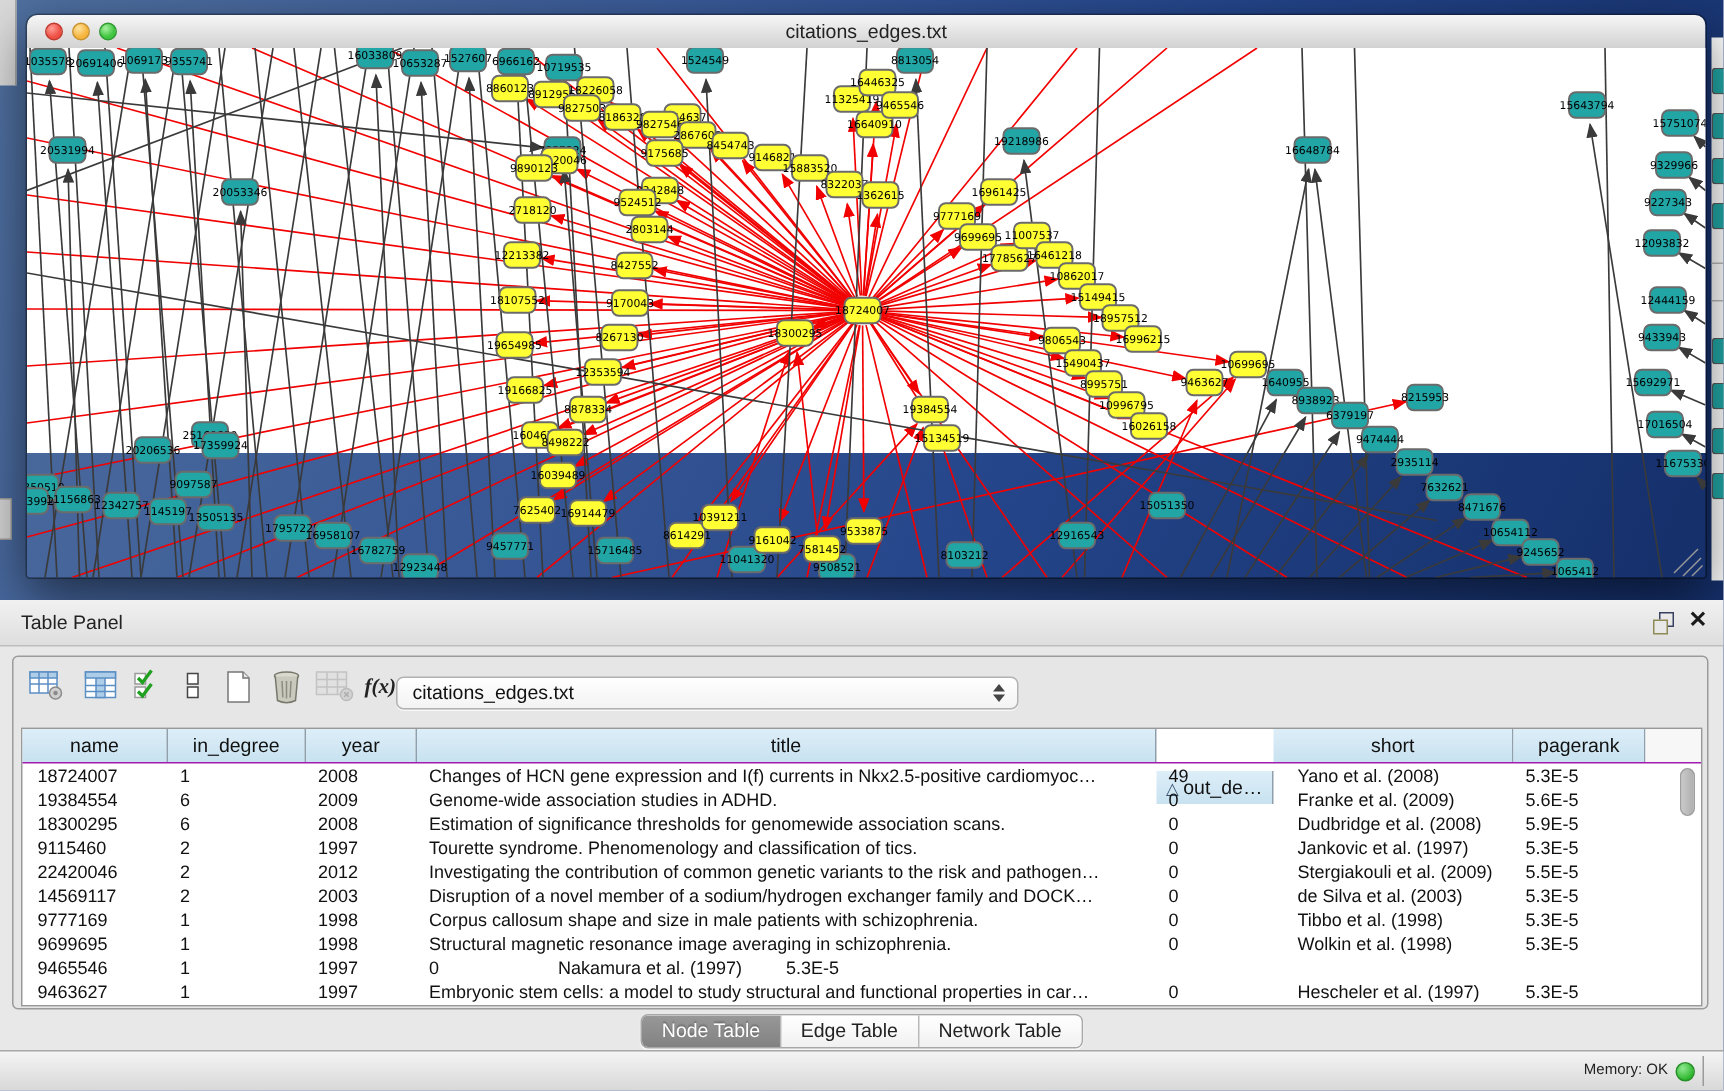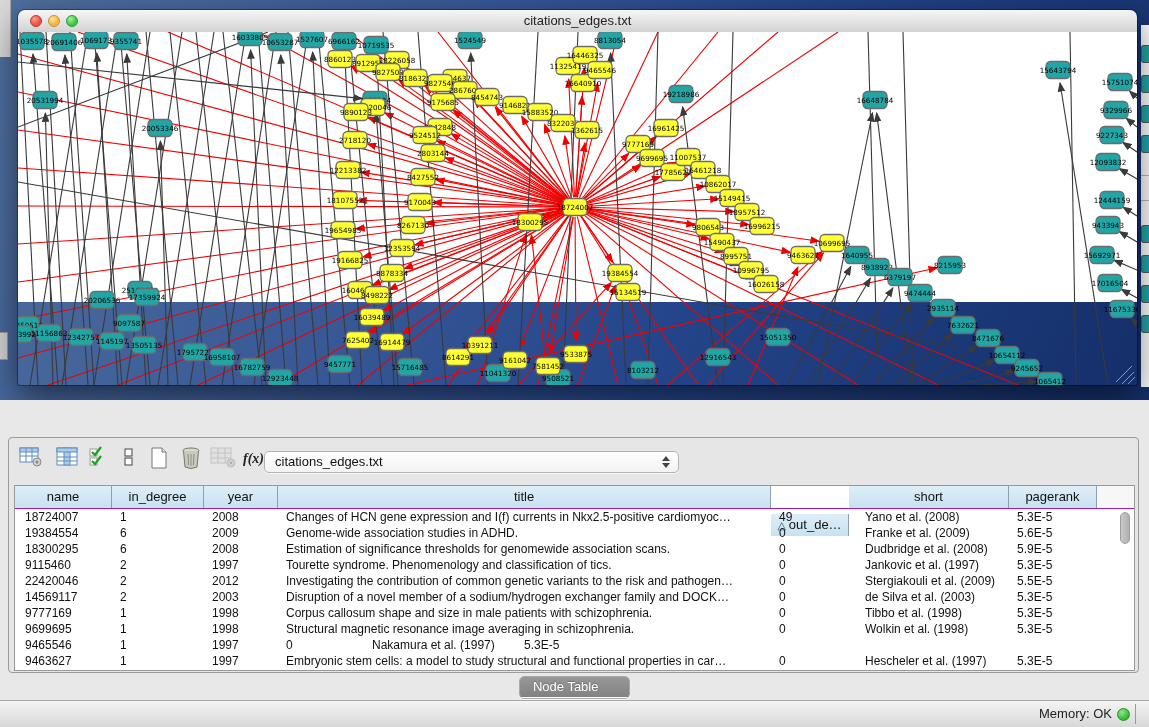--- a/index.html
+++ b/index.html
@@ -62,28 +62,28 @@
   .g-row{display:flex;height:16px;}
   .g-cell{box-sizing:border-box;padding-left:8px;font-size:12px;line-height:16px;color:#111;
     overflow:hidden;white-space:nowrap;}
   .g-cell.c0{padding-left:10px;}
   .g-cell.c5{padding-left:16px;}
   .vscroll{position:absolute;right:3px;top:24px;width:11px;height:158px;}
   .vthumb{position:absolute;left:0;top:2px;width:10px;height:32px;background:linear-gradient(90deg,#c9c9c9,#b0b0b0);border:1px solid #9e9e9e;border-radius:6px;box-sizing:border-box;}
 
   .tabs{position:absolute;left:0;top:276px;width:1149px;height:22px;display:flex;justify-content:center;}
   .tab-group{display:flex;height:21px;border:1px solid #a8a8a8;border-radius:5px;overflow:hidden;background:#fff;
-    box-shadow:0 1px 1px rgba(255,255,255,.8);flex-direction:column;}
+    box-shadow:0 1px 1px rgba(255,255,255,.8);}
   .tab{padding:0 13px;font-size:13px;line-height:20px;color:#222;background:linear-gradient(#ffffff,#f1f1f1);}
   .tab + .tab{border-left:1px solid #b9b9b9;}
   .tab.active{background:linear-gradient(#989898,#828282);color:#fff;text-shadow:0 -1px 1px rgba(0,0,0,.25);border-left:none;}
 
   .statusbar{position:absolute;left:0;top:300px;width:1149px;height:27px;
     background:linear-gradient(#f4f4f4,#d8d8d8);border-top:1px solid #a8a8a8;box-sizing:border-box;}
-  .mem-label{position:absolute;right:37px;top:0;line-height:26px;font-size:13px;color:#222;}
+  .mem-label{position:absolute;right:37px;top:0;line-height:26px;font-size:10px;color:#222;}
   .mem-dot{position:absolute;right:19px;top:7px;width:13px;height:13px;border-radius:50%;
     background:radial-gradient(circle at 35% 30%,#90e890,#2fb82f 70%);border:1px solid #279027;box-sizing:border-box;}
   .sb-divider{position:absolute;right:13px;top:3px;width:1px;height:20px;background:#9a9a9a;}
 </style>
 </head>
 <body>
 
 <div class="corner-sliver"></div>
 <div class="left-notch"></div>
 <div class="right-sliver" id="right-sliver">
@@ -779,20 +779,28 @@
           <text x="557" y="177.5" font-size="7.2" text-anchor="middle" fill="#000" font-family="&quot;DejaVu Sans&quot;,sans-serif">18724007</text>
         </g>
         <line x1="1098" y1="350" x2="1114" y2="334" stroke="#999" stroke-width="1"></line>
         <line x1="1104" y1="352" x2="1116" y2="340" stroke="#999" stroke-width="1"></line>
         <line x1="1110" y1="352" x2="1117" y2="345" stroke="#999" stroke-width="1"></line>
       </svg>
   </div>
 </div>
 
 <div class="table-panel">
+  <div class="tp-header">
+    <div class="tp-title">Table Panel</div>
+    <div class="float-btn">
+        <span class="sq1"></span>
+        <span class="sq2"></span>
+      </div>
+    <div class="close-btn">✕</div>
+  </div>
 
   <div class="tp-inset">
     <div class="tb-icons">
       <div class="tb-btn" style="left:0px">
         <svg width="24" height="22" viewBox="0 0 24 22">
           <rect x="1" y="2" width="18" height="14" fill="#fff" stroke="#5b8ec4"></rect>
           <rect x="1" y="2" width="18" height="4" fill="#aecde8" stroke="#5b8ec4"></rect>
           <line x1="7" y1="2" x2="7" y2="16" stroke="#5b8ec4"></line>
             <line x1="13" y1="2" x2="13" y2="16" stroke="#5b8ec4"></line>
           <line x1="1" y1="10" x2="19" y2="10" stroke="#5b8ec4"></line>

